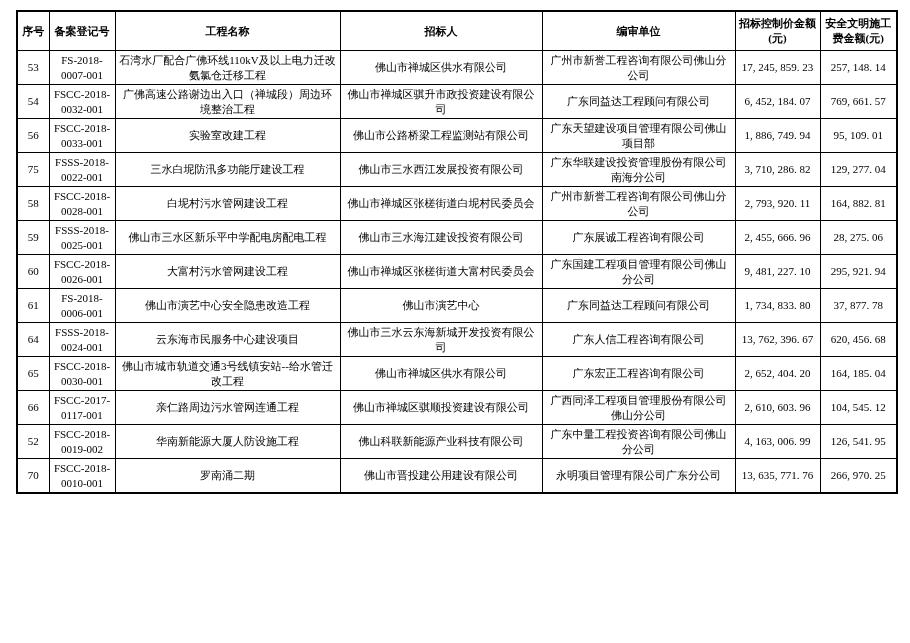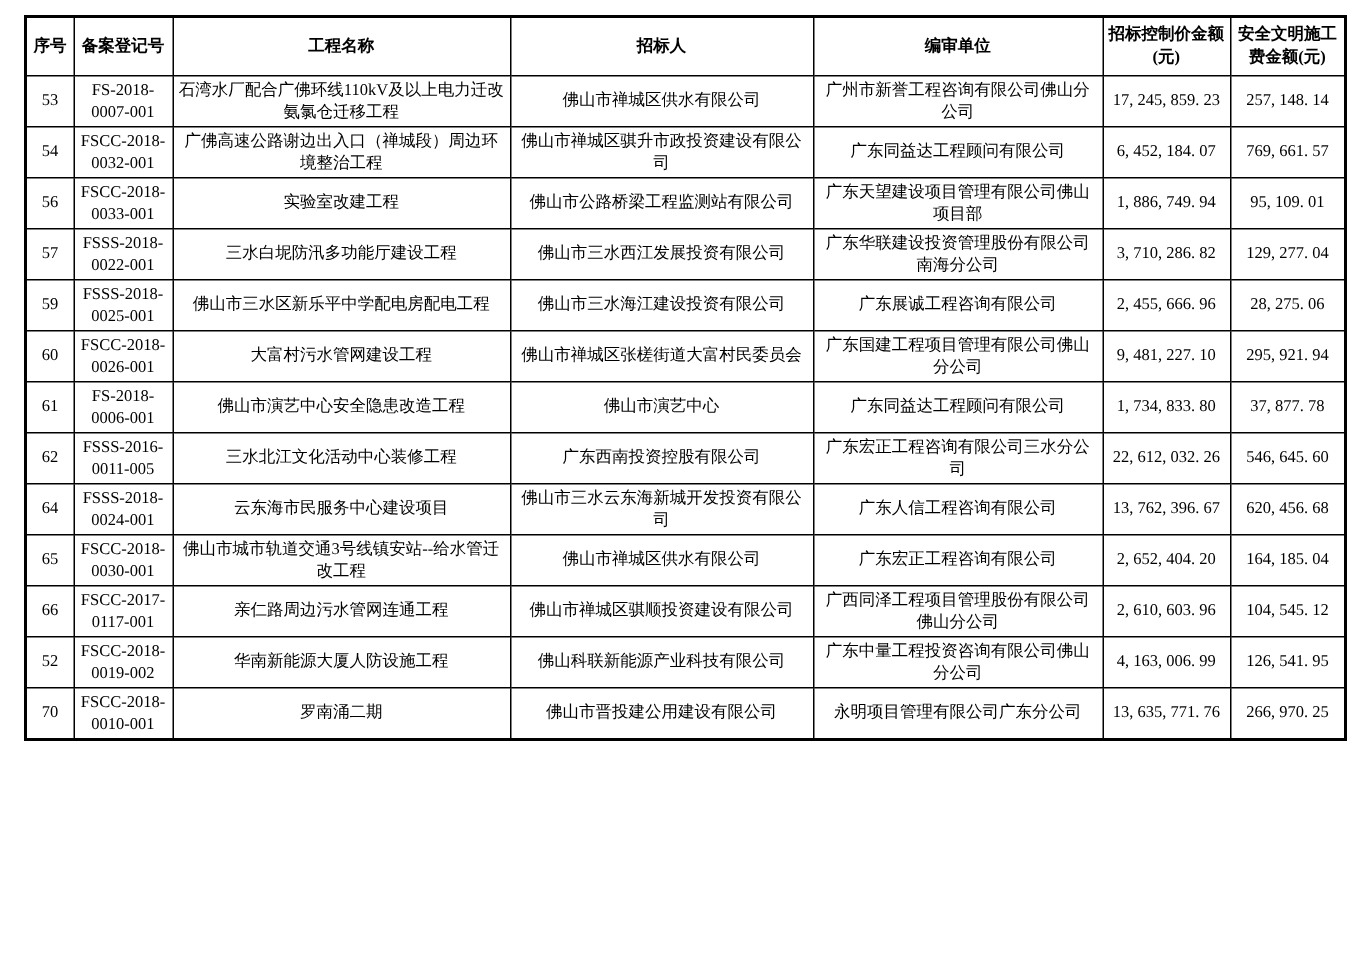--- a/index.html
+++ b/index.html
@@ -108,27 +108,36 @@
         <tr>
       <td class="c-seq">56</td>
       <td class="c-reg">FSCC-2018-0033-001</td>
       <td class="c-name">实验室改建工程</td>
       <td class="c-tender">佛山市公路桥梁工程监测站有限公司</td>
       <td class="c-review">广东天望建设项目管理有限公司佛山项目部</td>
       <td class="c-amount1">1, 886, 749. 94</td>
       <td class="c-amount2">95, 109. 01</td>
     </tr>
         <tr>
-      <td class="c-seq">57</td>
+      <td class="c-seq">75</td>
       <td class="c-reg">FSSS-2018-0022-001</td>
       <td class="c-name">三水白坭防汛多功能厅建设工程</td>
       <td class="c-tender">佛山市三水西江发展投资有限公司</td>
       <td class="c-review">广东华联建设投资管理股份有限公司南海分公司</td>
       <td class="c-amount1">3, 710, 286. 82</td>
       <td class="c-amount2">129, 277. 04</td>
+    </tr>
+        <tr>
+      <td class="c-seq">58</td>
+      <td class="c-reg">FSCC-2018-0028-001</td>
+      <td class="c-name">白坭村污水管网建设工程</td>
+      <td class="c-tender">佛山市禅城区张槎街道白坭村民委员会</td>
+      <td class="c-review">广州市新誉工程咨询有限公司佛山分公司</td>
+      <td class="c-amount1">2, 793, 920. 11</td>
+      <td class="c-amount2">164, 882. 81</td>
     </tr>
         <tr>
       <td class="c-seq">59</td>
       <td class="c-reg">FSSS-2018-0025-001</td>
       <td class="c-name">佛山市三水区新乐平中学配电房配电工程</td>
       <td class="c-tender">佛山市三水海江建设投资有限公司</td>
       <td class="c-review">广东展诚工程咨询有限公司</td>
       <td class="c-amount1">2, 455, 666. 96</td>
       <td class="c-amount2">28, 275. 06</td>
     </tr>
@@ -144,29 +153,20 @@
         <tr>
       <td class="c-seq">61</td>
       <td class="c-reg">FS-2018-0006-001</td>
       <td class="c-name">佛山市演艺中心安全隐患改造工程</td>
       <td class="c-tender">佛山市演艺中心</td>
       <td class="c-review">广东同益达工程顾问有限公司</td>
       <td class="c-amount1">1, 734, 833. 80</td>
       <td class="c-amount2">37, 877. 78</td>
     </tr>
         <tr>
-      <td class="c-seq">62</td>
-      <td class="c-reg">FSSS-2016-0011-005</td>
-      <td class="c-name">三水北江文化活动中心装修工程</td>
-      <td class="c-tender">广东西南投资控股有限公司</td>
-      <td class="c-review">广东宏正工程咨询有限公司三水分公司</td>
-      <td class="c-amount1">22, 612, 032. 26</td>
-      <td class="c-amount2">546, 645. 60</td>
-    </tr>
-        <tr>
       <td class="c-seq">64</td>
       <td class="c-reg">FSSS-2018-0024-001</td>
       <td class="c-name">云东海市民服务中心建设项目</td>
       <td class="c-tender">佛山市三水云东海新城开发投资有限公司</td>
       <td class="c-review">广东人信工程咨询有限公司</td>
       <td class="c-amount1">13, 762, 396. 67</td>
       <td class="c-amount2">620, 456. 68</td>
     </tr>
         <tr>
       <td class="c-seq">65</td>

